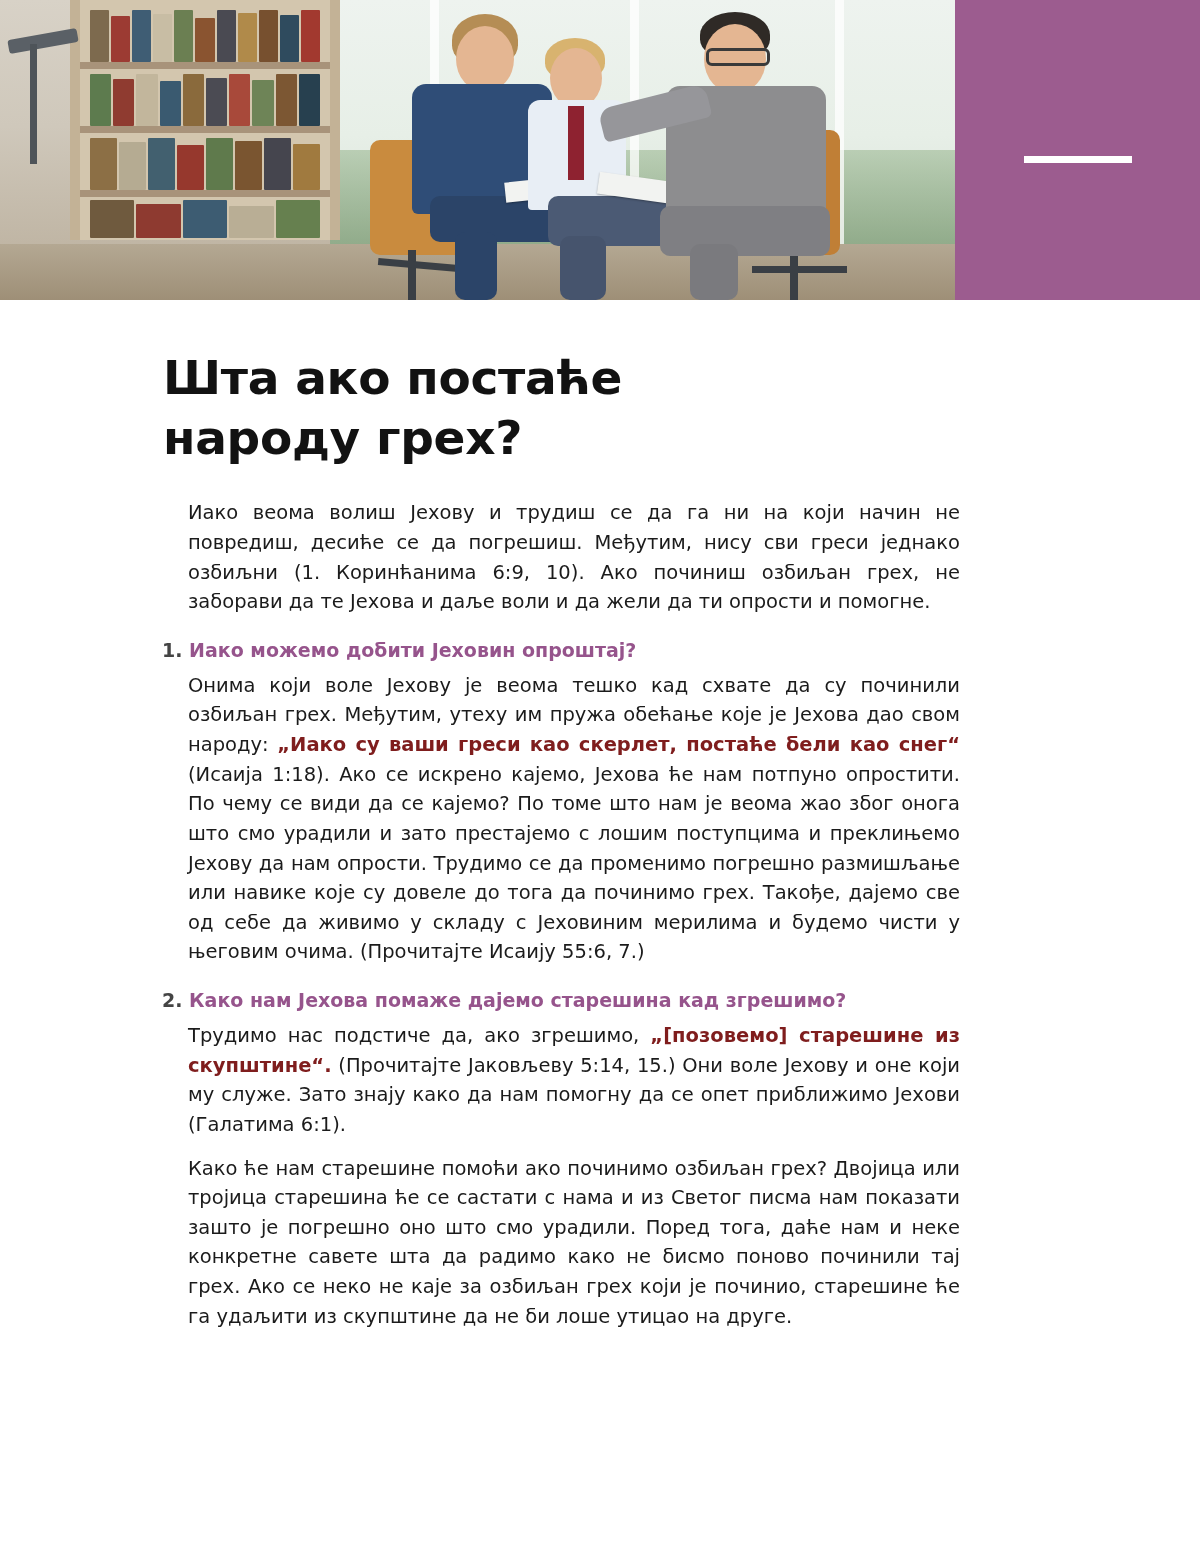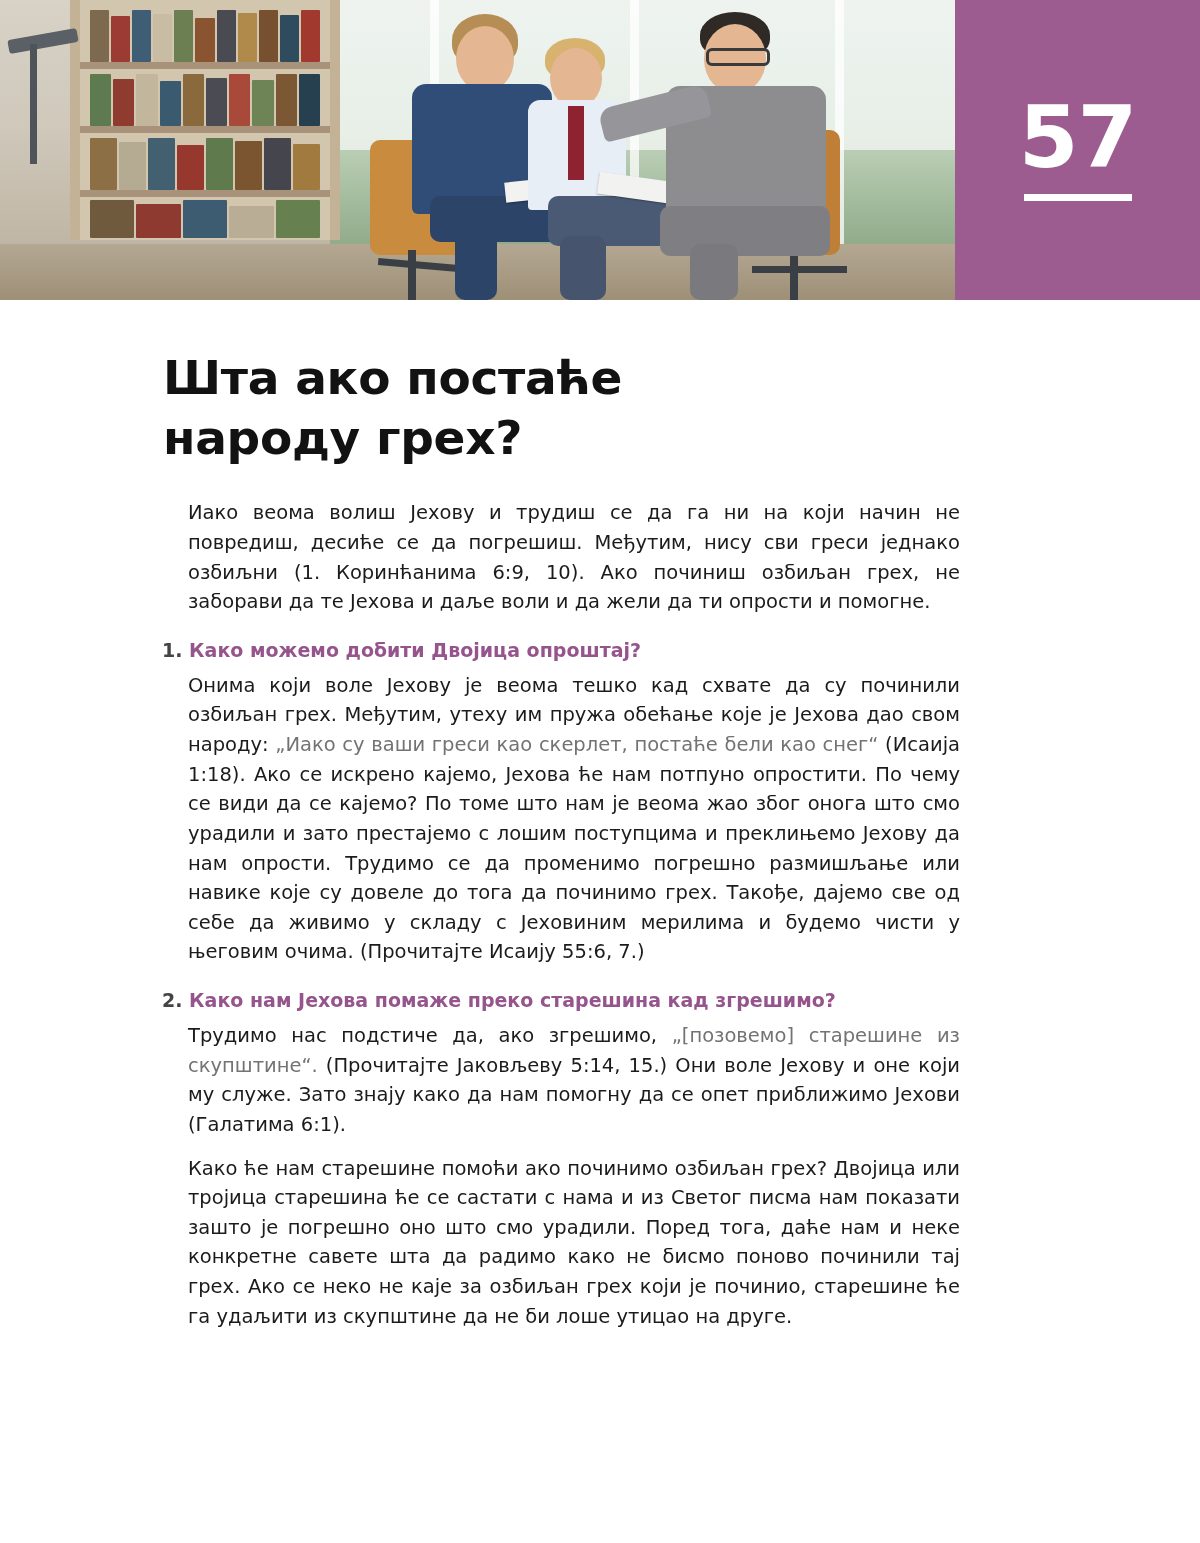--- a/index.html
+++ b/index.html
@@ -214,21 +214,21 @@
   }
   .q {
     margin: 22px 0 10px -26px;
     width: 798px;
     font-size: 19px;
     font-weight: 700;
     color: #96548c;
     text-align: left;
   }
   .q .qn { font-weight: 700; color: #444; }
-  strong { font-weight: 400; color: #737373; }
+  strong { font-weight: 700; color: #7f1d1d; }
 </style>
 </head>
 <body>
 
 <div class="hero">
 
   <div class="hero-photo">
     <div class="ph-wall"></div>
 
     <div class="ph-window">
@@ -330,47 +330,46 @@
       <div class="shirt" style="left:712px;top:90px;width:44px;height:42px;"></div>
       <div class="tie" style="left:726px;top:96px;width:15px;height:50px;background:#7d2432;"></div>
       <div class="body-suit" style="left:666px;top:86px;width:160px;height:140px;background:#8d8d8f;"></div>
       <div class="body-suit" style="left:600px;top:96px;width:110px;height:34px;background:#96969a;transform:rotate(-14deg);"></div>
       <div class="leg" style="left:660px;top:206px;width:170px;height:50px;background:#7f7f83;"></div>
       <div class="leg" style="left:690px;top:244px;width:48px;height:56px;background:#7a7a7e;"></div>
     </div>
   </div>
 
   <div class="hero-number">
-    <div class="num">57</div>
     <div class="rule"></div>
   </div>
 </div>
 
 <div class="page">
 
   <h1 class="title">
     <span>Шта ако постаће</span><br>
     <span>народу грех?</span>
   </h1>
 
   <div class="content">
 
     <p>Иако веома волиш Јехову и трудиш се да га ни на који начин не повредиш, десиће се да погрешиш. Међутим, нису сви греси једнако озбиљни (1. Коринћанима 6:9, 10). Ако починиш озбиљан грех, не заборави да те Јехова и даље воли и да жели да ти опрости и помогне.</p>
 
     <div class="q">
       <span class="qn">1.</span>
-      <span>Како можемо добити Двојица опроштај?</span>
+      <span>Иако можемо добити Јеховин опроштај?</span>
     </div>
     <p>
       <span>Онима који воле Јехову је веома тешко кад схвате да су починили озбиљан грех. Међутим, утеху им пружа обећање које је Јехова дао свом народу: </span><strong>„Иако су ваши греси као скерлет, постаће бели као снег“</strong><span> (Исаија 1:18). Ако се искрено кајемо, Јехова ће нам потпуно опростити. По чему се види да се кајемо? По томе што нам је веома жао због онога што смо урадили и зато престајемо с лошим поступцима и преклињемо Јехову да нам опрости. Трудимо се да променимо погрешно размишљање или навике које су довеле до тога да починимо грех. Такође, дајемо све од себе да живимо у складу с Јеховиним мерилима и будемо чисти у његовим очима. (Прочитајте Исаију 55:6, 7.)</span>
     </p>
 
     <div class="q">
       <span class="qn">2.</span>
-      <span>Како нам Јехова помаже преко старешина кад згрешимо?</span>
+      <span>Како нам Јехова помаже дајемо старешина кад згрешимо?</span>
     </div>
     <p>
       <span>Трудимо нас подстиче да, ако згрешимо, </span><strong>„[позовемо] старешине из скупштине“.</strong><span> (Прочитајте Јаковљеву 5:14, 15.) Они воле Јехову и оне који му служе. Зато знају како да нам помогну да се опет приближимо Јехови (Галатима 6:1).</span>
     </p>
     <p>Како ће нам старешине помоћи ако починимо озбиљан грех? Двојица или тројица старешина ће се састати с нама и из Светог писма нам показати зашто је погрешно оно што смо урадили. Поред тога, даће нам и неке конкретне савете шта да радимо како не бисмо поново починили тај грех. Ако се неко не каје за озбиљан грех који је починио, старешине ће га удаљити из скупштине да не би лоше утицао на друге.</p>
 
   </div>
 </div>
 
 </body></html>

